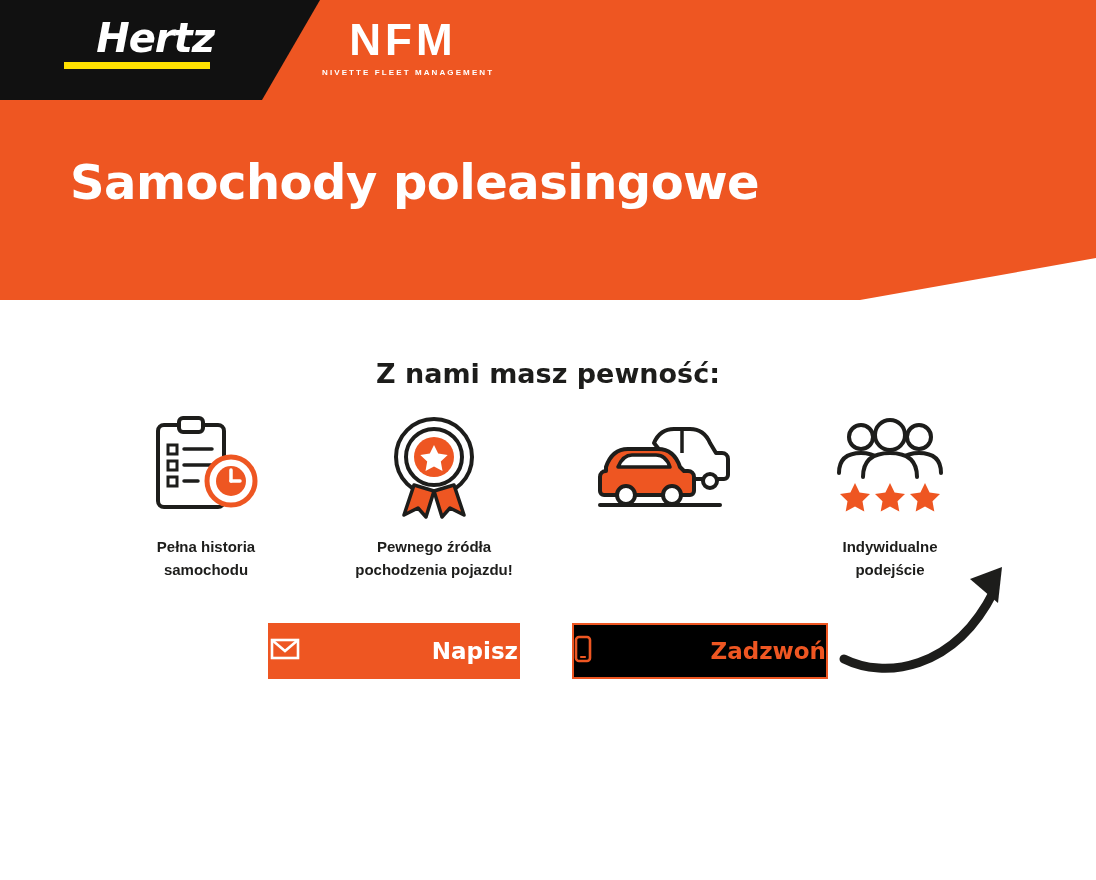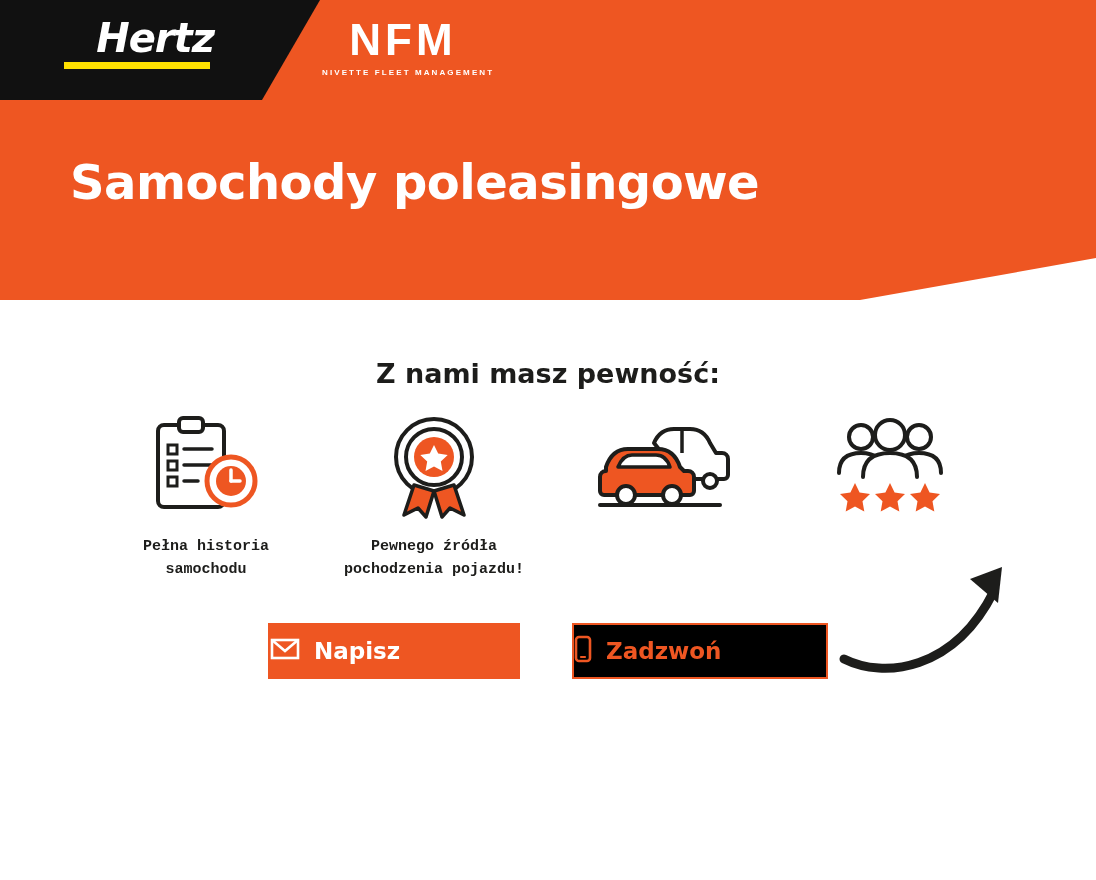--- a/index.html
+++ b/index.html
@@ -121,40 +121,40 @@
   .feature-icon {
     height: 108px;
     display: flex;
     align-items: center;
     justify-content: center;
   }
   .feature-label {
     margin-top: 14px;
     text-align: center;
     color: #1d1d1b;
-    font-family: Liberation Mono, monospace;
+    font-family: Liberation Sans, sans-serif;
     font-weight: bold;
     font-size: 15px;
     line-height: 23px;
     white-space: pre-line;
   }
 
   
   .cta-row {
     margin-top: 42px;
     display: flex;
     justify-content: center;
     align-items: center;
     gap: 52px;
     position: relative;
   }
   .btn {
     display: flex;
     align-items: center;
-    justify-content: flex-start;
+    justify-content: space-between;
     gap: 14px;
     height: 56px;
     box-sizing: border-box;
     font-family: "DejaVu Sans", sans-serif;
     font-weight: bold;
     font-size: 23px;
     cursor: pointer;
   }
   .btn-filled {
     width: 252px;
@@ -259,20 +259,22 @@
         <path d="M14 58 q0 -20 22 -20 q22 0 22 20" stroke="#1d1d1b" stroke-width="4" fill="none" stroke-linecap="round"></path>
         <circle cx="94" cy="22" r="12" stroke="#1d1d1b" stroke-width="4"></circle>
         <path d="M72 58 q0 -20 22 -20 q22 0 22 20" stroke="#1d1d1b" stroke-width="4" fill="none" stroke-linecap="round"></path>
         <circle cx="65" cy="20" r="15" fill="#fff" stroke="#1d1d1b" stroke-width="4"></circle>
         <path d="M38 62 q0 -24 27 -24 q27 0 27 24" fill="#fff" stroke="#1d1d1b" stroke-width="4" stroke-linecap="round"></path>
         <path d="M30 68 l4.6 9.4 10.4 1.5 -7.5 7.3 1.8 10.3 -9.3 -4.9 -9.3 4.9 1.8 -10.3 -7.5 -7.3 10.4 -1.5z" fill="#ee5622"></path>
         <path d="M65 68 l4.6 9.4 10.4 1.5 -7.5 7.3 1.8 10.3 -9.3 -4.9 -9.3 4.9 1.8 -10.3 -7.5 -7.3 10.4 -1.5z" fill="#ee5622"></path>
         <path d="M100 68 l4.6 9.4 10.4 1.5 -7.5 7.3 1.8 10.3 -9.3 -4.9 -9.3 4.9 1.8 -10.3 -7.5 -7.3 10.4 -1.5z" fill="#ee5622"></path>
       </svg>
     </div>
+    <div class="feature-label">Indywidualne
+podejście</div>
   </div>
 
 </div>
 
 <div class="cta-row">
 
   <div class="btn btn-filled">
     <span>
       <svg width="30" height="22" viewBox="0 0 30 22" fill="none">
         <rect x="2" y="2" width="26" height="18" stroke="#ffffff" stroke-width="2.6"></rect>

